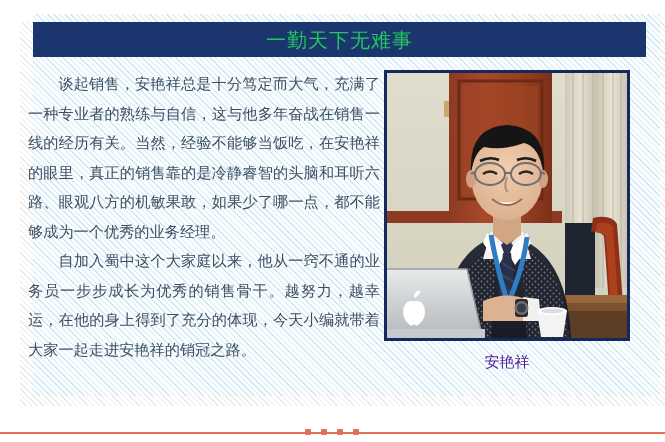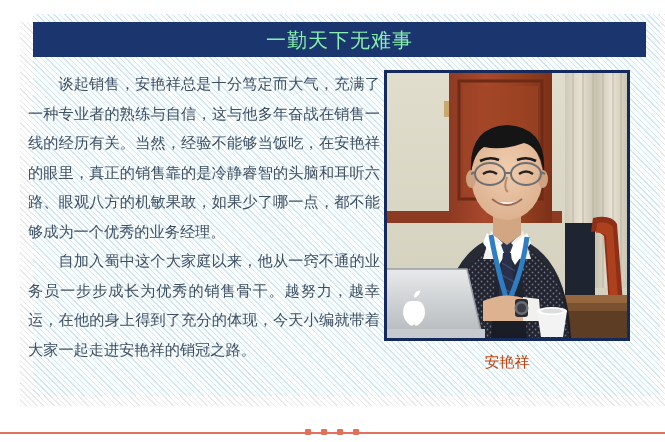--- a/index.html
+++ b/index.html
@@ -59,21 +59,21 @@
     left: 33px;
     top: 22px;
     width: 613px;
     height: 35px;
     background: #1b356f;
     display: flex;
     align-items: center;
     justify-content: center;
   }
   .title-bar .title-text {
-    color: #86efac;
+    color: #22c55e;
     font-size: 20px;
     letter-spacing: 1px;
     line-height: 1;
     font-family: "DejaVu Sans", "Liberation Sans", sans-serif;
   }
 
   
   .article-text {
     position: absolute;
     left: 28px;
@@ -107,21 +107,21 @@
     position: absolute;
     inset: 0;
   }
 
   .caption {
     position: absolute;
     left: 384px;
     top: 353px;
     width: 246px;
     text-align: center;
-    color: #c2410c;
+    color: #4c1d95;
     font-size: 15px;
     font-family: "DejaVu Sans", "Liberation Sans", sans-serif;
   }
 
   
   .bottom-rule {
     position: absolute;
     left: 0;
     top: 427px;
     width: 665px;

